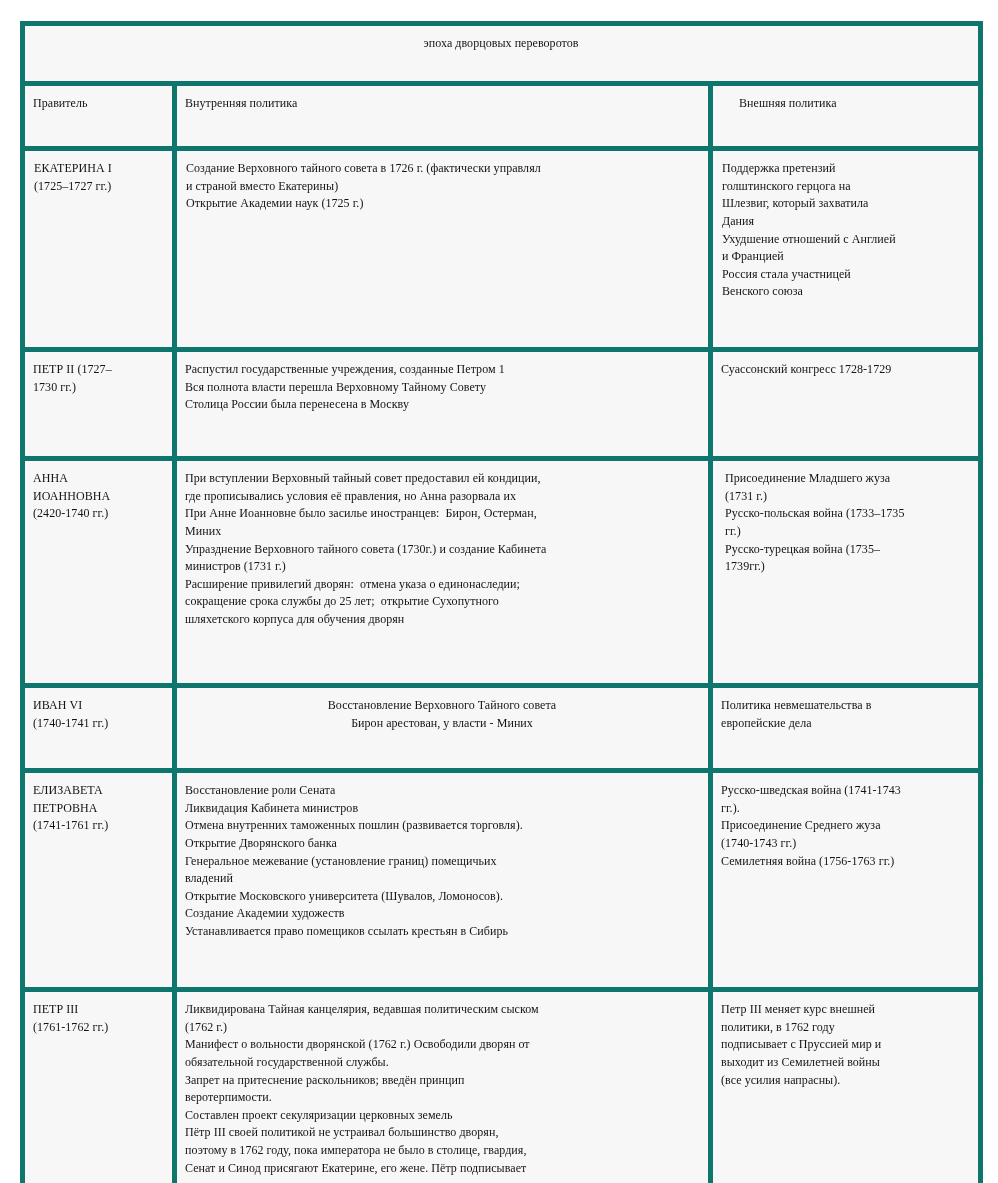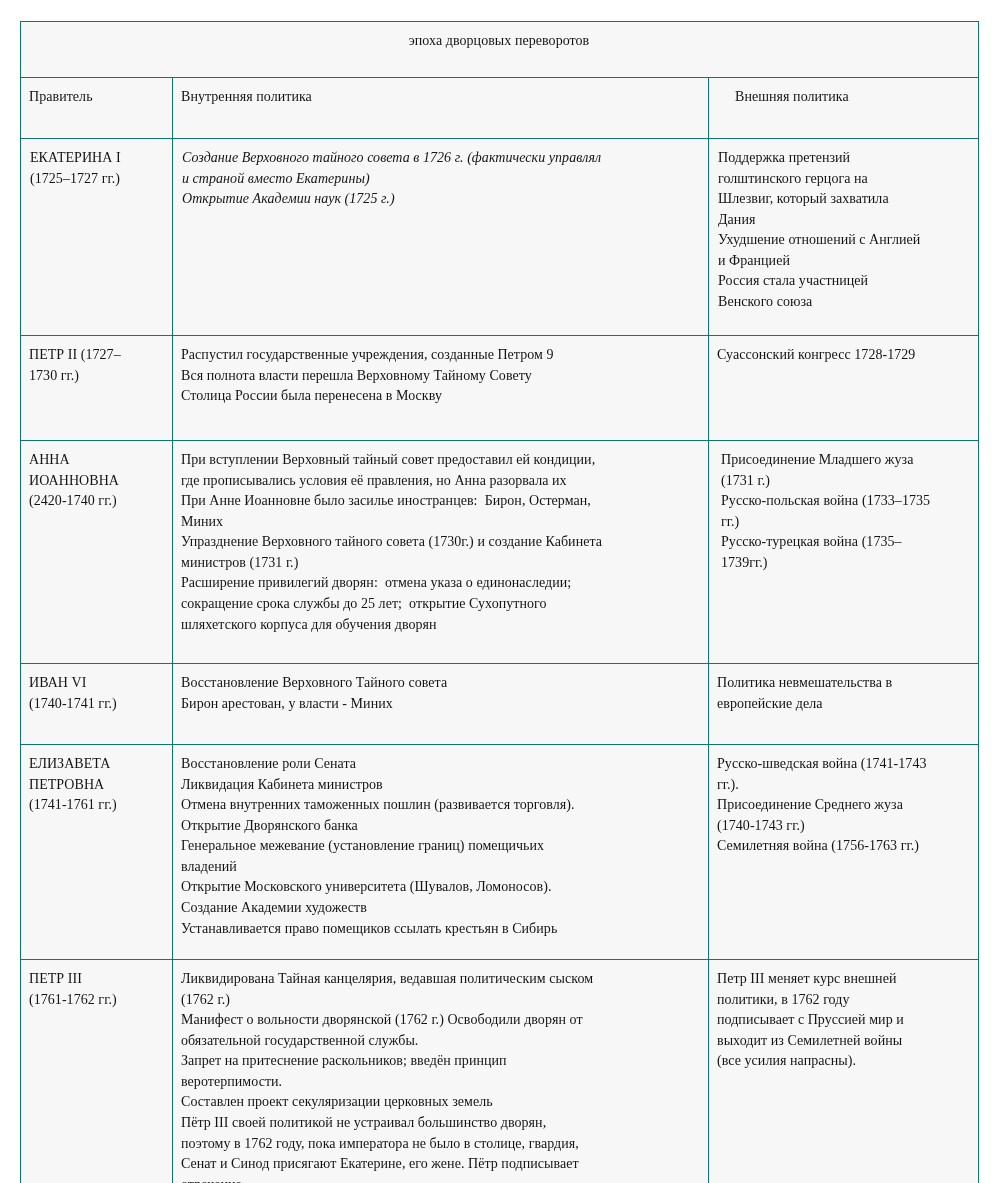--- a/index.html
+++ b/index.html
@@ -32,25 +32,25 @@
   }
 
   table.history-table {
     width: 958px;
     border-collapse: collapse;
     table-layout: fixed;
     background: #f7f7f7;
   }
 
   table.history-table td {
-    border: 1px solid #0f766e;
+    border: 5px solid #0f766e;
     background: #f7f7f7;
     vertical-align: top;
     padding: 9px 9px 9px 8px;
-    font-size: 14px;
+    font-size: 12px;
     line-height: 1.47;
     color: #141414;
     letter-spacing: 0.05px;
   }
 
   
   col.c-ruler    { width: 152px; }
   col.c-internal { width: 536px; }
   col.c-external { width: 270px; }
 
@@ -99,37 +99,37 @@
 
         <tr>
           <td class="head-cell" style="white-space: pre-wrap;">Правитель</td>
           <td class="head-cell" style="white-space: pre-wrap;">Внутренняя политика</td>
           <td class="head-cell" style="white-space: pre-wrap; padding-left: 26px;">Внешняя политика</td>
         </tr>
 
         <tr class="row-ekaterina">
           <td class="ruler-cell" style="white-space: pre-wrap;">ЕКАТЕРИНА I
 (1725–1727 гг.)</td>
-          <td style="white-space: pre-wrap; font-style: italic;">Создание Верховного тайного совета в 1726 г. (фактически управлял
+          <td style="white-space: pre-wrap;">Создание Верховного тайного совета в 1726 г. (фактически управлял
 и страной вместо Екатерины)
 Открытие Академии наук (1725 г.)</td>
           <td style="white-space: pre-wrap; font-family: Liberation Serif, serif;">Поддержка претензий
 голштинского герцога на
 Шлезвиг, который захватила
 Дания
 Ухудшение отношений с Англией
 и Францией
 Россия стала участницей
 Венского союза</td>
         </tr>
 
         <tr class="row-petr2">
           <td class="ruler-cell" style="white-space: pre-wrap;">ПЕТР II (1727–
 1730 гг.)</td>
-          <td style="white-space: pre-wrap;">Распустил государственные учреждения, созданные Петром 9
+          <td style="white-space: pre-wrap;">Распустил государственные учреждения, созданные Петром 1
 Вся полнота власти перешла Верховному Тайному Совету
 Столица России была перенесена в Москву</td>
           <td style="white-space: pre-wrap;">Суассонский конгресс 1728-1729</td>
         </tr>
 
         <tr class="row-anna">
           <td class="ruler-cell" style="white-space: pre-wrap;">АННА
 ИОАННОВНА
 (2420-1740 гг.)</td>
           <td style="white-space: pre-wrap;">При вступлении Верховный тайный совет предоставил ей кондиции,
@@ -145,21 +145,21 @@
 (1731 г.)
 Русско-польская война (1733–1735
 гг.)
 Русско-турецкая война (1735–
 1739гг.)</td>
         </tr>
 
         <tr class="row-ivan">
           <td class="ruler-cell" style="white-space: pre-wrap;">ИВАН VI
 (1740-1741 гг.)</td>
-          <td style="white-space: pre-wrap;">Восстановление Верховного Тайного совета
+          <td style="white-space: pre-wrap; text-align: center;">Восстановление Верховного Тайного совета
 Бирон арестован, у власти - Миних</td>
           <td style="white-space: pre-wrap;">Политика невмешательства в
 европейские дела</td>
         </tr>
 
         <tr class="row-elizaveta">
           <td class="ruler-cell" style="white-space: pre-wrap;">ЕЛИЗАВЕТА
 ПЕТРОВНА
 (1741-1761 гг.)</td>
           <td style="white-space: pre-wrap; margin-left: 12px;">Восстановление роли Сената

